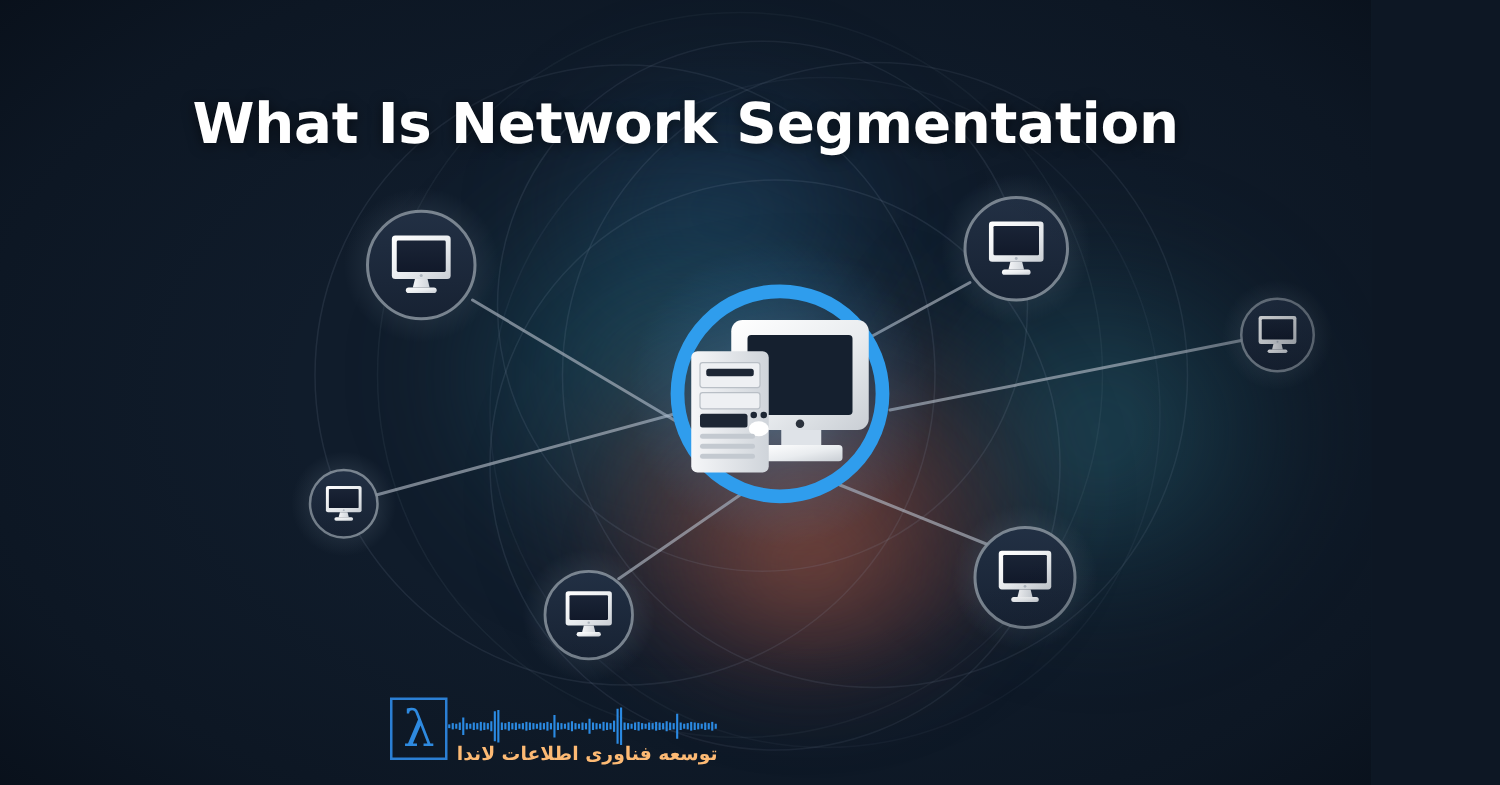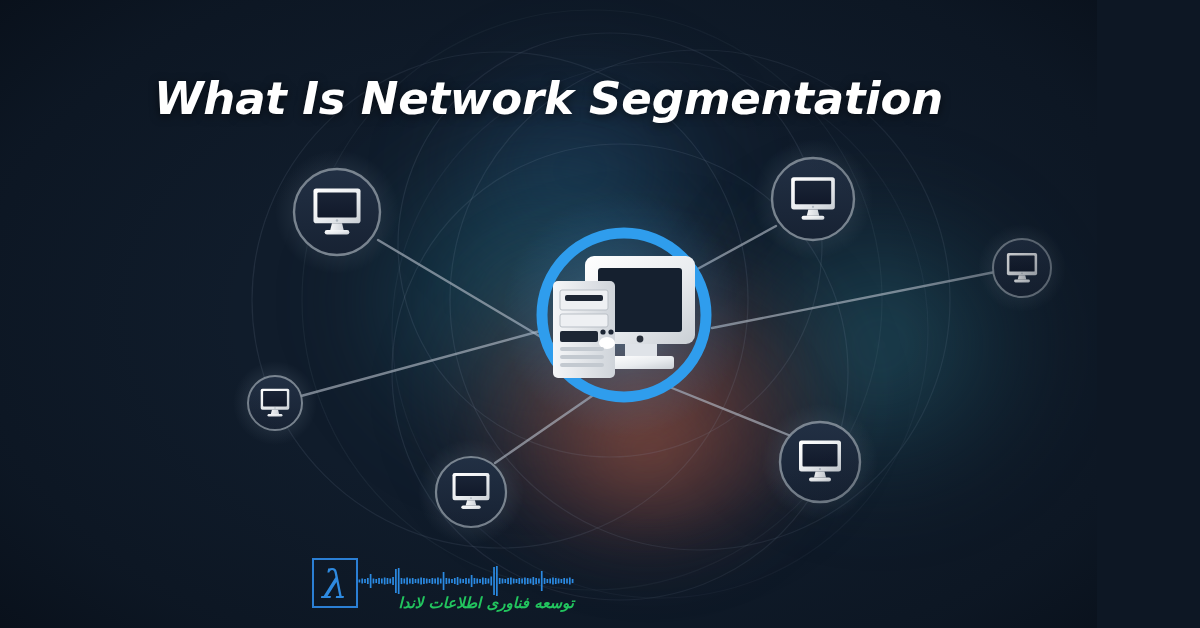--- a/index.html
+++ b/index.html
@@ -9,21 +9,20 @@
   }
   body {
     font-family: "Liberation Sans", sans-serif;
   }
   #stage {
     position: relative;
     width: 1097px;
     height: 628px;
     overflow: hidden;
     background: #101c2b;
-    font-style: italic;
   }
   .layer {
     position: absolute;
     inset: 0;
     width: 100%;
     height: 100%;
   }
   
   .glow {
     position: absolute;
@@ -137,21 +136,21 @@
     width: 216px;
     height: 34px;
   }
   .logo-text {
     position: absolute;
     left: 52px;
     top: 40px;
     width: 216px;
     text-align: right;
     direction: rtl;
-    color: #22c55e;
+    color: #fdba74;
     font-family: "DejaVu Sans", "Liberation Sans", sans-serif;
     font-size: 15px;
     font-weight: bold;
     letter-spacing: 0px;
     white-space: nowrap;
   }
 </style>
 </head>
 <body>
 

